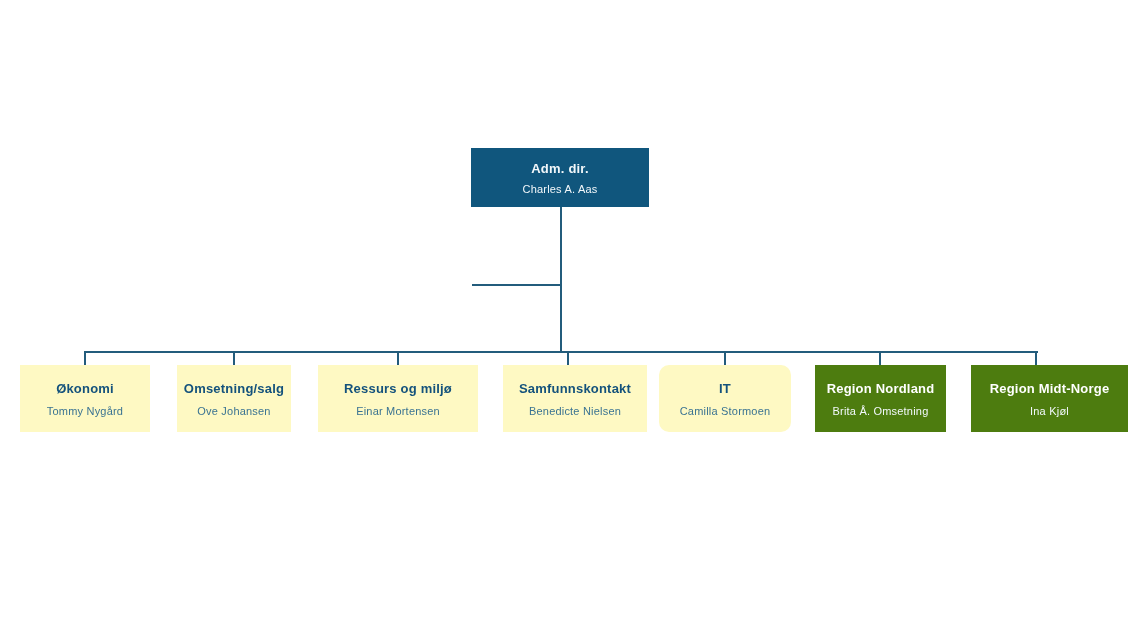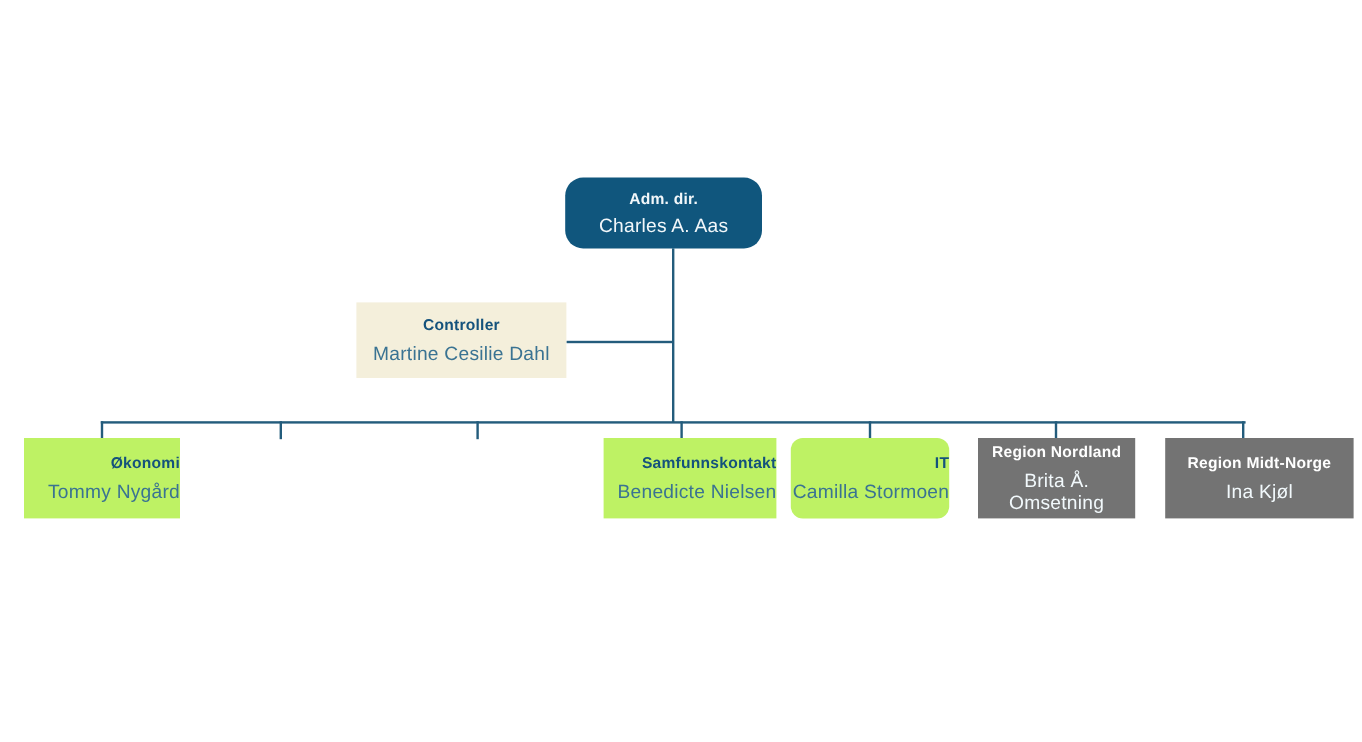--- a/index.html
+++ b/index.html
@@ -41,46 +41,45 @@
     gap: 9px;
     text-align: center;
     box-sizing: border-box;
   }
   .node-title {
     font-weight: 700;
     font-size: 13px;
     letter-spacing: 0.2px;
   }
   .node-name {
-    font-size: 16px;
+    font-size: 11px;
     letter-spacing: 0.2px;
   }
   .root {
-    left: 471px; top: 148px; width: 164px; height: 59px;
+    left: 471px; top: 148px; width: 178px; height: 59px;
     background: #10567d;
     gap: 7px;
-    border-radius: 15px;
   }
   .root .node-title, .root .node-name { color: #f2f7fa; }
   .assistant {
     left: 297px; top: 252px; width: 175px; height: 63px;
     background: #f4efdb;
   }
   .child { top: 365px; height: 67px; }
   .c1 { left: 20px;  width: 130px; }
   .c2 { left: 177px; width: 114px; }
   .c3 { left: 318px; width: 160px; }
   .c4 { left: 503px; width: 144px; }
   .c5 { left: 659px; width: 132px; border-radius: 10px; }
   .c6 { left: 815px; width: 131px; }
   .c7 { left: 971px; width: 157px; }
-  .light { background: #bef264; align-items: flex-end; }
+  .light { background: #fef9c3; }
   .light .node-title, .assistant .node-title { color: #14527c; }
   .light .node-name,  .assistant .node-name  { color: #3a7392; }
-  .bright { background: #737373; }
+  .bright { background: #4d7c0f; }
   .bright .node-title { color: #ffffff; }
   .bright .node-name  { color: #f2f9fc; }
 </style>
 </head>
 <body>
 
 <div class="canvas">
 
   <div class="line trunk"></div>
   <div class="line ctrl-link"></div>
@@ -91,28 +90,32 @@
   <div class="line stub stub-4"></div>
   <div class="line stub stub-5"></div>
   <div class="line stub stub-6"></div>
   <div class="line stub stub-7"></div>
 
   <div class="node root">
     <div class="node-title">Adm. dir.</div>
     <div class="node-name">Charles A. Aas</div>
   </div>
 
-  <div class="node assistant">
-    <div class="node-title">Controller</div>
-    <div class="node-name">Martine Cesilie Dahl</div>
-  </div>
 
   <div class="node child c1 light">
     <div class="node-title">Økonomi</div>
     <div class="node-name">Tommy Nygård</div>
+  </div>
+  <div class="node child c2 light">
+    <div class="node-title">Omsetning/salg</div>
+    <div class="node-name">Ove Johansen</div>
+  </div>
+  <div class="node child c3 light">
+    <div class="node-title">Ressurs og miljø</div>
+    <div class="node-name">Einar Mortensen</div>
   </div>
   <div class="node child c4 light">
     <div class="node-title">Samfunnskontakt</div>
     <div class="node-name">Benedicte Nielsen</div>
   </div>
   <div class="node child c5 light">
     <div class="node-title">IT</div>
     <div class="node-name">Camilla Stormoen</div>
   </div>
   <div class="node child c6 bright">

